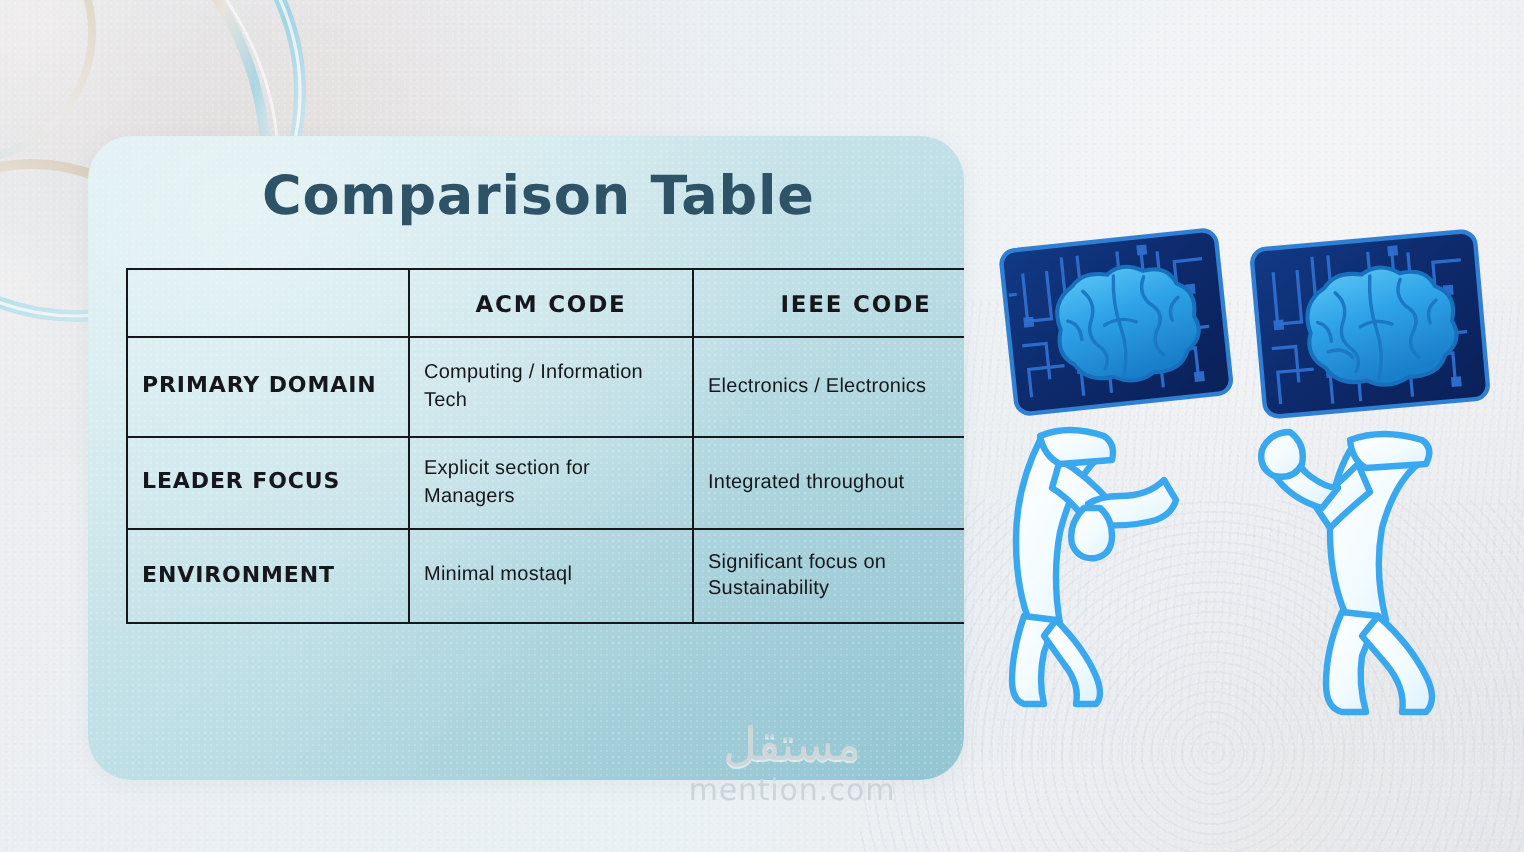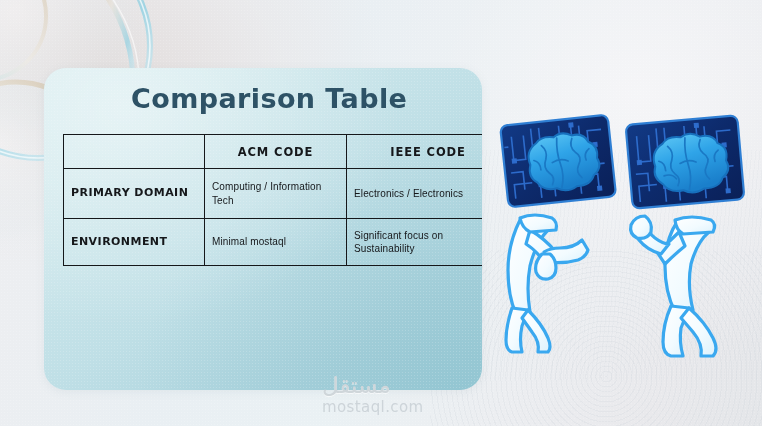--- a/index.html
+++ b/index.html
@@ -111,22 +111,22 @@
   }
   .r1{height:50px;} .r2{height:44px;} .r3{height:46px;} .r4{height:47px;}
 
   
   .robot{position:absolute;}
   .robot.one{left:486px;top:112px;width:135px;height:248px;}
   .robot.two{left:613px;top:112px;width:140px;height:250px;}
 
   
   .wm{
-    position:absolute;left:322px;top:374px;width:148px;height:42px;
-    pointer-events:none;
+    position:absolute;left:322px;top:362px;width:148px;height:42px;
+    text-align:center;pointer-events:none;
   }
   .wm-ar{
     font-size:23px;color:#cfd6da;letter-spacing:1px;
     font-family:"DejaVu Sans", sans-serif;line-height:1;
     text-shadow:0 1px 0 rgba(255,255,255,.6);
   }
   .wm-en{
     margin-top:1px;font-size:15px;color:#cdd4d9;letter-spacing:.4px;
     font-family:"DejaVu Sans", sans-serif;
   }
@@ -197,20 +197,31 @@
         </td>
         <td>
           <div class="row-val">Computing / Information Tech</div>
         </td>
         <td>
           <div class="row-val">Electronics / Electronics</div>
         </td>
       </tr>
 
 
+      <tr class="r3">
+        <td>
+          <div class="row-label">LEADER FOCUS</div>
+        </td>
+        <td>
+          <div class="row-val">Explicit section for Managers</div>
+        </td>
+        <td>
+          <div class="row-val">Integrated throughout</div>
+        </td>
+      </tr>
 
       <tr class="r4">
         <td>
           <div class="row-label">ENVIRONMENT</div>
         </td>
         <td>
           <div class="row-val">Minimal mostaql</div>
         </td>
         <td>
           <div class="row-val">Significant focus on Sustainability</div>
@@ -347,16 +358,16 @@
           <path d="M106 41 Q100 45 102 52"></path>
           <path d="M67 51 Q75 47 83 51"></path>
           <path d="M50 62 Q58 60 62 66"></path>
         </g>
       </g>
     </g>
   </svg>
 
   <div class="wm">
     <div class="wm-ar">مستقل</div>
-    <div class="wm-en">mostaql.com</div>
+    <div class="wm-en">mention.com</div>
   </div>
 
 </div>
 
 </body></html>

